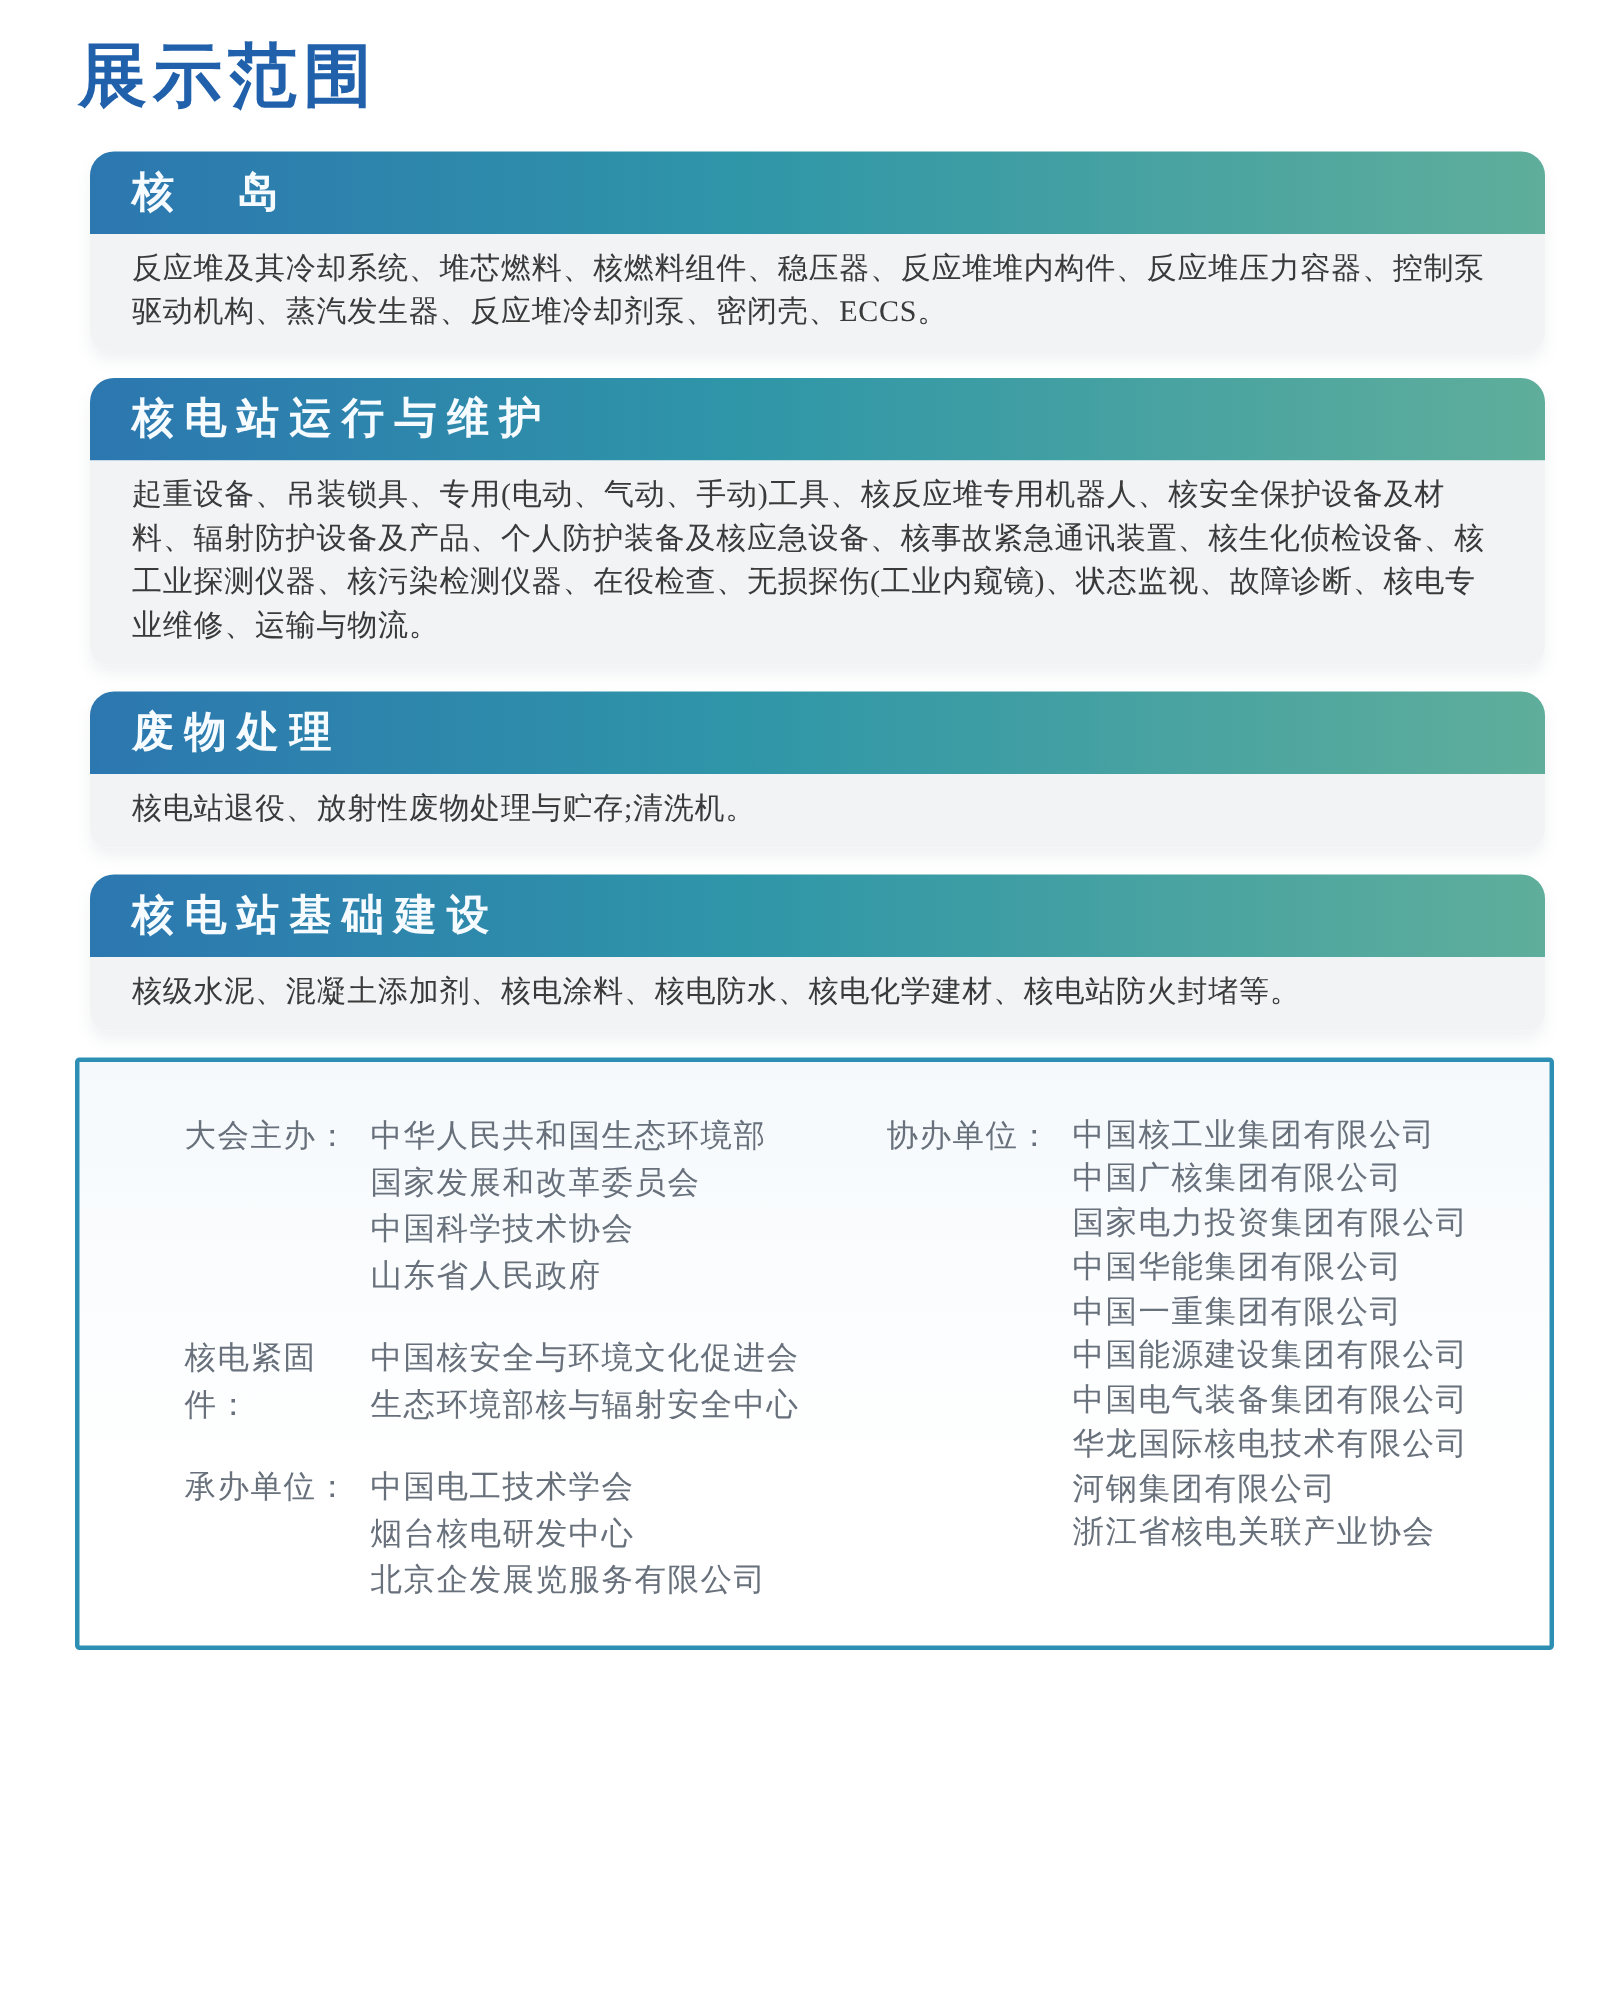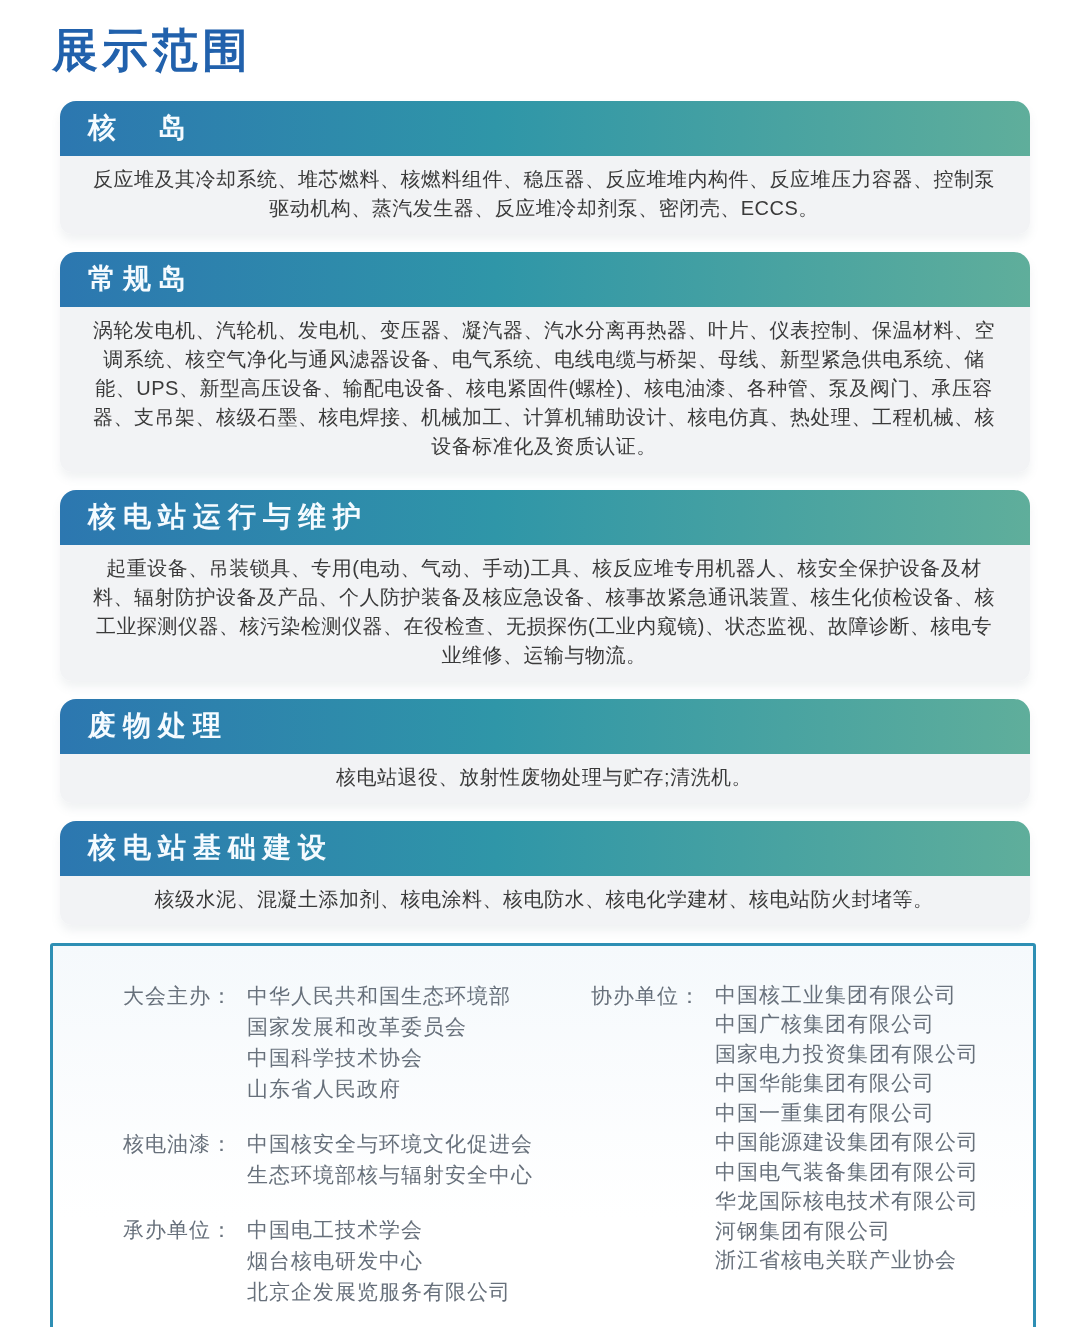--- a/index.html
+++ b/index.html
@@ -25,36 +25,36 @@
   .page{width:1080px;height:1327px;position:relative;}
 
   .page-title{
     margin:0;padding:24px 0 0 52px;
     font-size:46px;line-height:1.15;font-weight:800;
     color:var(--title-color);letter-spacing:4px;
   }
 
   .sections{margin:24px 50px 0 60px;}
   .panel{margin-bottom:18px;border-radius:16px 16px 12px 12px;
-    box-shadow:0 6px 10px rgba(110,125,140,0.10);text-align:center;}
+    box-shadow:0 6px 10px rgba(110,125,140,0.10);}
   .panel-header{
     height:55px;display:flex;align-items:center;
     padding:0 28px;border-radius:16px 16px 0 0;
     background:linear-gradient(90deg,var(--grad-start) 0%,var(--grad-mid) 45%,var(--grad-end) 100%);
   }
   .panel-heading-text{
     color:var(--header-text);font-size:28px;font-weight:700;letter-spacing:7px;
   }
   .panel-body{
     background:var(--body-bg);border-radius:0 0 12px 12px;
     padding:9px 30px 11px 28px;
   }
   .panel-text{
     margin:0;font-size:20px;line-height:29px;letter-spacing:0.5px;
-    color:var(--body-text);font-weight:500;
+    color:var(--body-text);font-weight:500;font-family:Liberation Serif, serif;
   }
 
   .org-box{
     margin:18px 44px 0 50px;
     border:3px solid var(--box-border);border-radius:3px;
     background:linear-gradient(180deg,#f5f9fc 0%,#ffffff 70%);
     padding:34px 16px 28px 42px;
     display:flex;align-items:flex-start;
     color:var(--box-text);
   }
@@ -82,28 +82,20 @@
 
       <section class="panel">
         <div class="panel-header">
           <span class="panel-heading-text">核　岛</span>
         </div>
         <div class="panel-body">
           <p class="panel-text">反应堆及其冷却系统、堆芯燃料、核燃料组件、稳压器、反应堆堆内构件、反应堆压力容器、控制泵驱动机构、蒸汽发生器、反应堆冷却剂泵、密闭壳、ECCS。</p>
         </div>
       </section>
 
-      <section class="panel">
-        <div class="panel-header">
-          <span class="panel-heading-text">常规岛</span>
-        </div>
-        <div class="panel-body">
-          <p class="panel-text">涡轮发电机、汽轮机、发电机、变压器、凝汽器、汽水分离再热器、叶片、仪表控制、保温材料、空调系统、核空气净化与通风滤器设备、电气系统、电线电缆与桥架、母线、新型紧急供电系统、储能、UPS、新型高压设备、输配电设备、核电紧固件(螺栓)、核电油漆、各种管、泵及阀门、承压容器、支吊架、核级石墨、核电焊接、机械加工、计算机辅助设计、核电仿真、热处理、工程机械、核设备标准化及资质认证。</p>
-        </div>
-      </section>
 
       <section class="panel">
         <div class="panel-header">
           <span class="panel-heading-text">核电站运行与维护</span>
         </div>
         <div class="panel-body">
           <p class="panel-text">起重设备、吊装锁具、专用(电动、气动、手动)工具、核反应堆专用机器人、核安全保护设备及材料、辐射防护设备及产品、个人防护装备及核应急设备、核事故紧急通讯装置、核生化侦检设备、核工业探测仪器、核污染检测仪器、在役检查、无损探伤(工业内窥镜)、状态监视、故障诊断、核电专业维修、运输与物流。</p>
         </div>
       </section>
 
@@ -138,21 +130,21 @@
 
               <div class="org-item">国家发展和改革委员会</div>
 
               <div class="org-item">中国科学技术协会</div>
 
               <div class="org-item">山东省人民政府</div>
             </div>
         </div>
 
         <div class="org-group">
-          <div class="org-label">核电油漆：</div>
+          <div class="org-label">核电紧固件：</div>
           <div class="org-items">
 
 
               <div class="org-item">中国核安全与环境文化促进会</div>
 
               <div class="org-item">生态环境部核与辐射安全中心</div>
             </div>
         </div>
 
         <div class="org-group">

